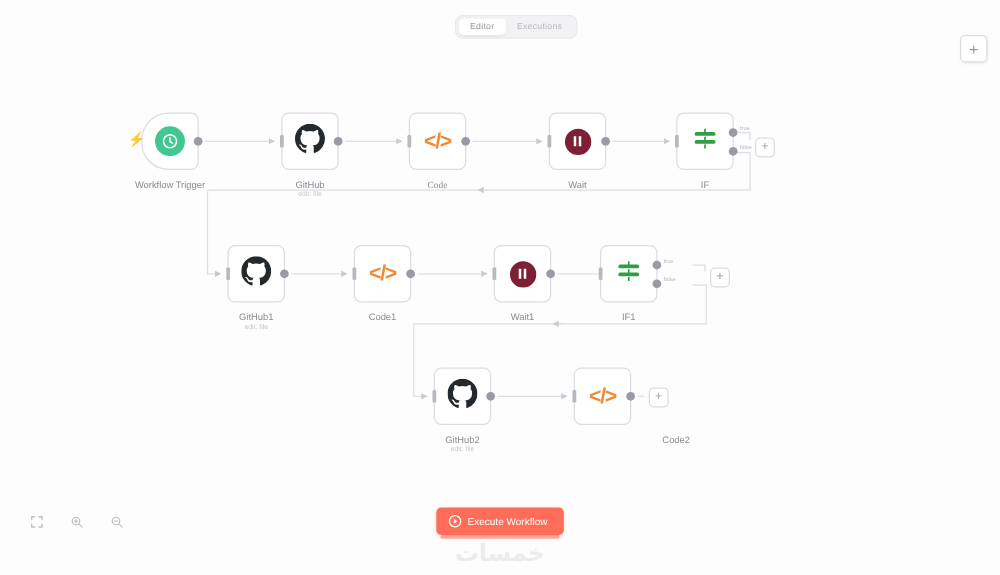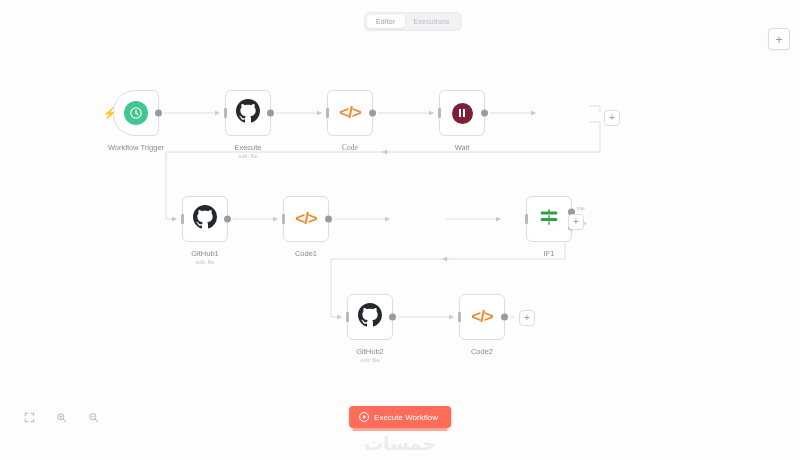--- a/index.html
+++ b/index.html
@@ -171,97 +171,123 @@
   </div>
 
   <div class="node" style="left:225px;top:90px;">
     <span class="port-in"></span>
     <span>
       <svg width="24" height="24" viewBox="0 0 16 16" fill="#24292e">
           <path d="M8 0C3.58 0 0 3.58 0 8c0 3.54 2.29 6.53 5.47 7.59.4.07.55-.17.55-.38 0-.19-.01-.82-.01-1.49-2.01.37-2.53-.49-2.69-.94-.09-.23-.48-.94-.82-1.13-.28-.15-.68-.52-.01-.53.63-.01 1.08.58 1.23.82.72 1.21 1.87.87 2.33.66.07-.52.28-.87.51-1.07-1.78-.2-3.64-.89-3.64-3.95 0-.87.31-1.59.82-2.15-.08-.2-.36-1.02.08-2.12 0 0 .67-.21 2.2.82.64-.18 1.32-.27 2-.27s1.36.09 2 .27c1.53-1.04 2.2-.82 2.2-.82.44 1.1.16 1.92.08 2.12.51.56.82 1.27.82 2.15 0 3.07-1.87 3.75-3.65 3.95.29.25.54.73.54 1.48 0 1.07-.01 1.93-.01 2.2 0 .21.15.46.55.38A8.01 8.01 0 0 0 16 8c0-4.42-3.58-8-8-8z"></path>
         </svg>
     </span>
     <span class="port-out"></span>
-    <span class="label" style="top:52px;">Execute</span>
+    <span class="label" style="top:52px;">GitHub</span>
     <span class="sublabel" style="top:62px;">edit: file</span>
   </div>
 
   <div class="node" style="left:327px;top:90px;">
     <span class="port-in"></span>
     <span class="ico-code">&lt;/&gt;</span>
     <span class="port-out"></span>
     <span class="label" style="top:52px;font-family:Liberation Serif, serif;">Code</span>
   </div>
 
   <div class="node" style="left:439px;top:90px;">
     <span class="port-in"></span>
     <span class="ico-wait">
         <span></span>
         <span></span>
       </span>
     <span class="port-out"></span>
     <span class="label" style="top:52px;">Wait</span>
   </div>
 
-
-  <div class="node" style="left:182px;top:196px;">
-    <span class="port-in"></span>
-    <span>
-      <svg width="24" height="24" viewBox="0 0 16 16" fill="#24292e">
-          <path d="M8 0C3.58 0 0 3.58 0 8c0 3.54 2.29 6.53 5.47 7.59.4.07.55-.17.55-.38 0-.19-.01-.82-.01-1.49-2.01.37-2.53-.49-2.69-.94-.09-.23-.48-.94-.82-1.13-.28-.15-.68-.52-.01-.53.63-.01 1.08.58 1.23.82.72 1.21 1.87.87 2.33.66.07-.52.28-.87.51-1.07-1.78-.2-3.64-.89-3.64-3.95 0-.87.31-1.59.82-2.15-.08-.2-.36-1.02.08-2.12 0 0 .67-.21 2.2.82.64-.18 1.32-.27 2-.27s1.36.09 2 .27c1.53-1.04 2.2-.82 2.2-.82.44 1.1.16 1.92.08 2.12.51.56.82 1.27.82 2.15 0 3.07-1.87 3.75-3.65 3.95.29.25.54.73.54 1.48 0 1.07-.01 1.93-.01 2.2 0 .21.15.46.55.38A8.01 8.01 0 0 0 16 8c0-4.42-3.58-8-8-8z"></path>
-        </svg>
-    </span>
-    <span class="port-out"></span>
-    <span class="label" style="top:52px;">GitHub1</span>
-    <span class="sublabel" style="top:62px;">edit: file</span>
-  </div>
-
-  <div class="node" style="left:283px;top:196px;">
-    <span class="port-in"></span>
-    <span class="ico-code">&lt;/&gt;</span>
-    <span class="port-out"></span>
-    <span class="label" style="top:52px;">Code1</span>
-  </div>
-
-
-  <div class="node" style="left:526px;top:196px;text-decoration:underline;">
+  <div class="node" style="left:541px;top:90px;">
     <span class="port-in"></span>
     <span>
       <svg width="22" height="22" viewBox="0 0 24 24">
           <rect x="3" y="6" width="18" height="3.4" rx="1.4" fill="#2f9e44"></rect>
           <rect x="3" y="13" width="18" height="3.4" rx="1.4" fill="#2f9e44"></rect>
           <path d="M12 3.2v4M12 10.2v4M12 17v3.4" stroke="#2f9e44" stroke-width="1.5"></path>
         </svg>
     </span>
     <span class="port-out o1">
         <span class="outlabel">true</span>
       </span>
     <span class="port-out o2">
         <span class="outlabel">false</span>
       </span>
-    <span class="label" style="top:52px;">IF1</span>
-  </div>
-
-  <div class="node" style="left:347px;top:294px;">
+    <span class="label" style="top:52px;">IF</span>
+  </div>
+
+  <div class="node" style="left:182px;top:196px;">
     <span class="port-in"></span>
     <span>
       <svg width="24" height="24" viewBox="0 0 16 16" fill="#24292e">
           <path d="M8 0C3.58 0 0 3.58 0 8c0 3.54 2.29 6.53 5.47 7.59.4.07.55-.17.55-.38 0-.19-.01-.82-.01-1.49-2.01.37-2.53-.49-2.69-.94-.09-.23-.48-.94-.82-1.13-.28-.15-.68-.52-.01-.53.63-.01 1.08.58 1.23.82.72 1.21 1.87.87 2.33.66.07-.52.28-.87.51-1.07-1.78-.2-3.64-.89-3.64-3.95 0-.87.31-1.59.82-2.15-.08-.2-.36-1.02.08-2.12 0 0 .67-.21 2.2.82.64-.18 1.32-.27 2-.27s1.36.09 2 .27c1.53-1.04 2.2-.82 2.2-.82.44 1.1.16 1.92.08 2.12.51.56.82 1.27.82 2.15 0 3.07-1.87 3.75-3.65 3.95.29.25.54.73.54 1.48 0 1.07-.01 1.93-.01 2.2 0 .21.15.46.55.38A8.01 8.01 0 0 0 16 8c0-4.42-3.58-8-8-8z"></path>
         </svg>
     </span>
     <span class="port-out"></span>
+    <span class="label" style="top:52px;">GitHub1</span>
+    <span class="sublabel" style="top:62px;">edit: file</span>
+  </div>
+
+  <div class="node" style="left:283px;top:196px;">
+    <span class="port-in"></span>
+    <span class="ico-code">&lt;/&gt;</span>
+    <span class="port-out"></span>
+    <span class="label" style="top:52px;">Code1</span>
+  </div>
+
+  <div class="node" style="left:395px;top:196px;">
+    <span class="port-in"></span>
+    <span class="ico-wait">
+        <span></span>
+        <span></span>
+      </span>
+    <span class="port-out"></span>
+    <span class="label" style="top:52px;">Wait1</span>
+  </div>
+
+  <div class="node" style="left:480px;top:196px;text-decoration:underline;">
+    <span class="port-in"></span>
+    <span>
+      <svg width="22" height="22" viewBox="0 0 24 24">
+          <rect x="3" y="6" width="18" height="3.4" rx="1.4" fill="#2f9e44"></rect>
+          <rect x="3" y="13" width="18" height="3.4" rx="1.4" fill="#2f9e44"></rect>
+          <path d="M12 3.2v4M12 10.2v4M12 17v3.4" stroke="#2f9e44" stroke-width="1.5"></path>
+        </svg>
+    </span>
+    <span class="port-out o1">
+        <span class="outlabel">true</span>
+      </span>
+    <span class="port-out o2">
+        <span class="outlabel">false</span>
+      </span>
+    <span class="label" style="top:52px;">IF1</span>
+  </div>
+
+  <div class="node" style="left:347px;top:294px;">
+    <span class="port-in"></span>
+    <span>
+      <svg width="24" height="24" viewBox="0 0 16 16" fill="#24292e">
+          <path d="M8 0C3.58 0 0 3.58 0 8c0 3.54 2.29 6.53 5.47 7.59.4.07.55-.17.55-.38 0-.19-.01-.82-.01-1.49-2.01.37-2.53-.49-2.69-.94-.09-.23-.48-.94-.82-1.13-.28-.15-.68-.52-.01-.53.63-.01 1.08.58 1.23.82.72 1.21 1.87.87 2.33.66.07-.52.28-.87.51-1.07-1.78-.2-3.64-.89-3.64-3.95 0-.87.31-1.59.82-2.15-.08-.2-.36-1.02.08-2.12 0 0 .67-.21 2.2.82.64-.18 1.32-.27 2-.27s1.36.09 2 .27c1.53-1.04 2.2-.82 2.2-.82.44 1.1.16 1.92.08 2.12.51.56.82 1.27.82 2.15 0 3.07-1.87 3.75-3.65 3.95.29.25.54.73.54 1.48 0 1.07-.01 1.93-.01 2.2 0 .21.15.46.55.38A8.01 8.01 0 0 0 16 8c0-4.42-3.58-8-8-8z"></path>
+        </svg>
+    </span>
+    <span class="port-out"></span>
     <span class="label" style="top:52px;text-align:center;">GitHub2</span>
     <span class="sublabel" style="top:62px;">edit: file</span>
   </div>
 
   <div class="node" style="left:459px;top:294px;">
     <span class="port-in"></span>
     <span class="ico-code">&lt;/&gt;</span>
     <span class="port-out"></span>
-    <span class="label" style="top:52px;">Code2</span>
+    <span class="label" style="top:52px;text-align:right;">Code2</span>
   </div>
 
   <div class="addsq" style="left:604px;top:110px;width:14px;height:14px;font-size:10px;">+</div>
   <div class="addsq" style="left:568px;top:214px;width:14px;height:14px;font-size:10px;">+</div>
   <div class="addsq" style="left:519px;top:310px;width:14px;height:14px;font-size:10px;">+</div>
 
   <button id="btn-execute">
     <span class="play-ring">
         <span class="play-tri"></span>
       </span>

